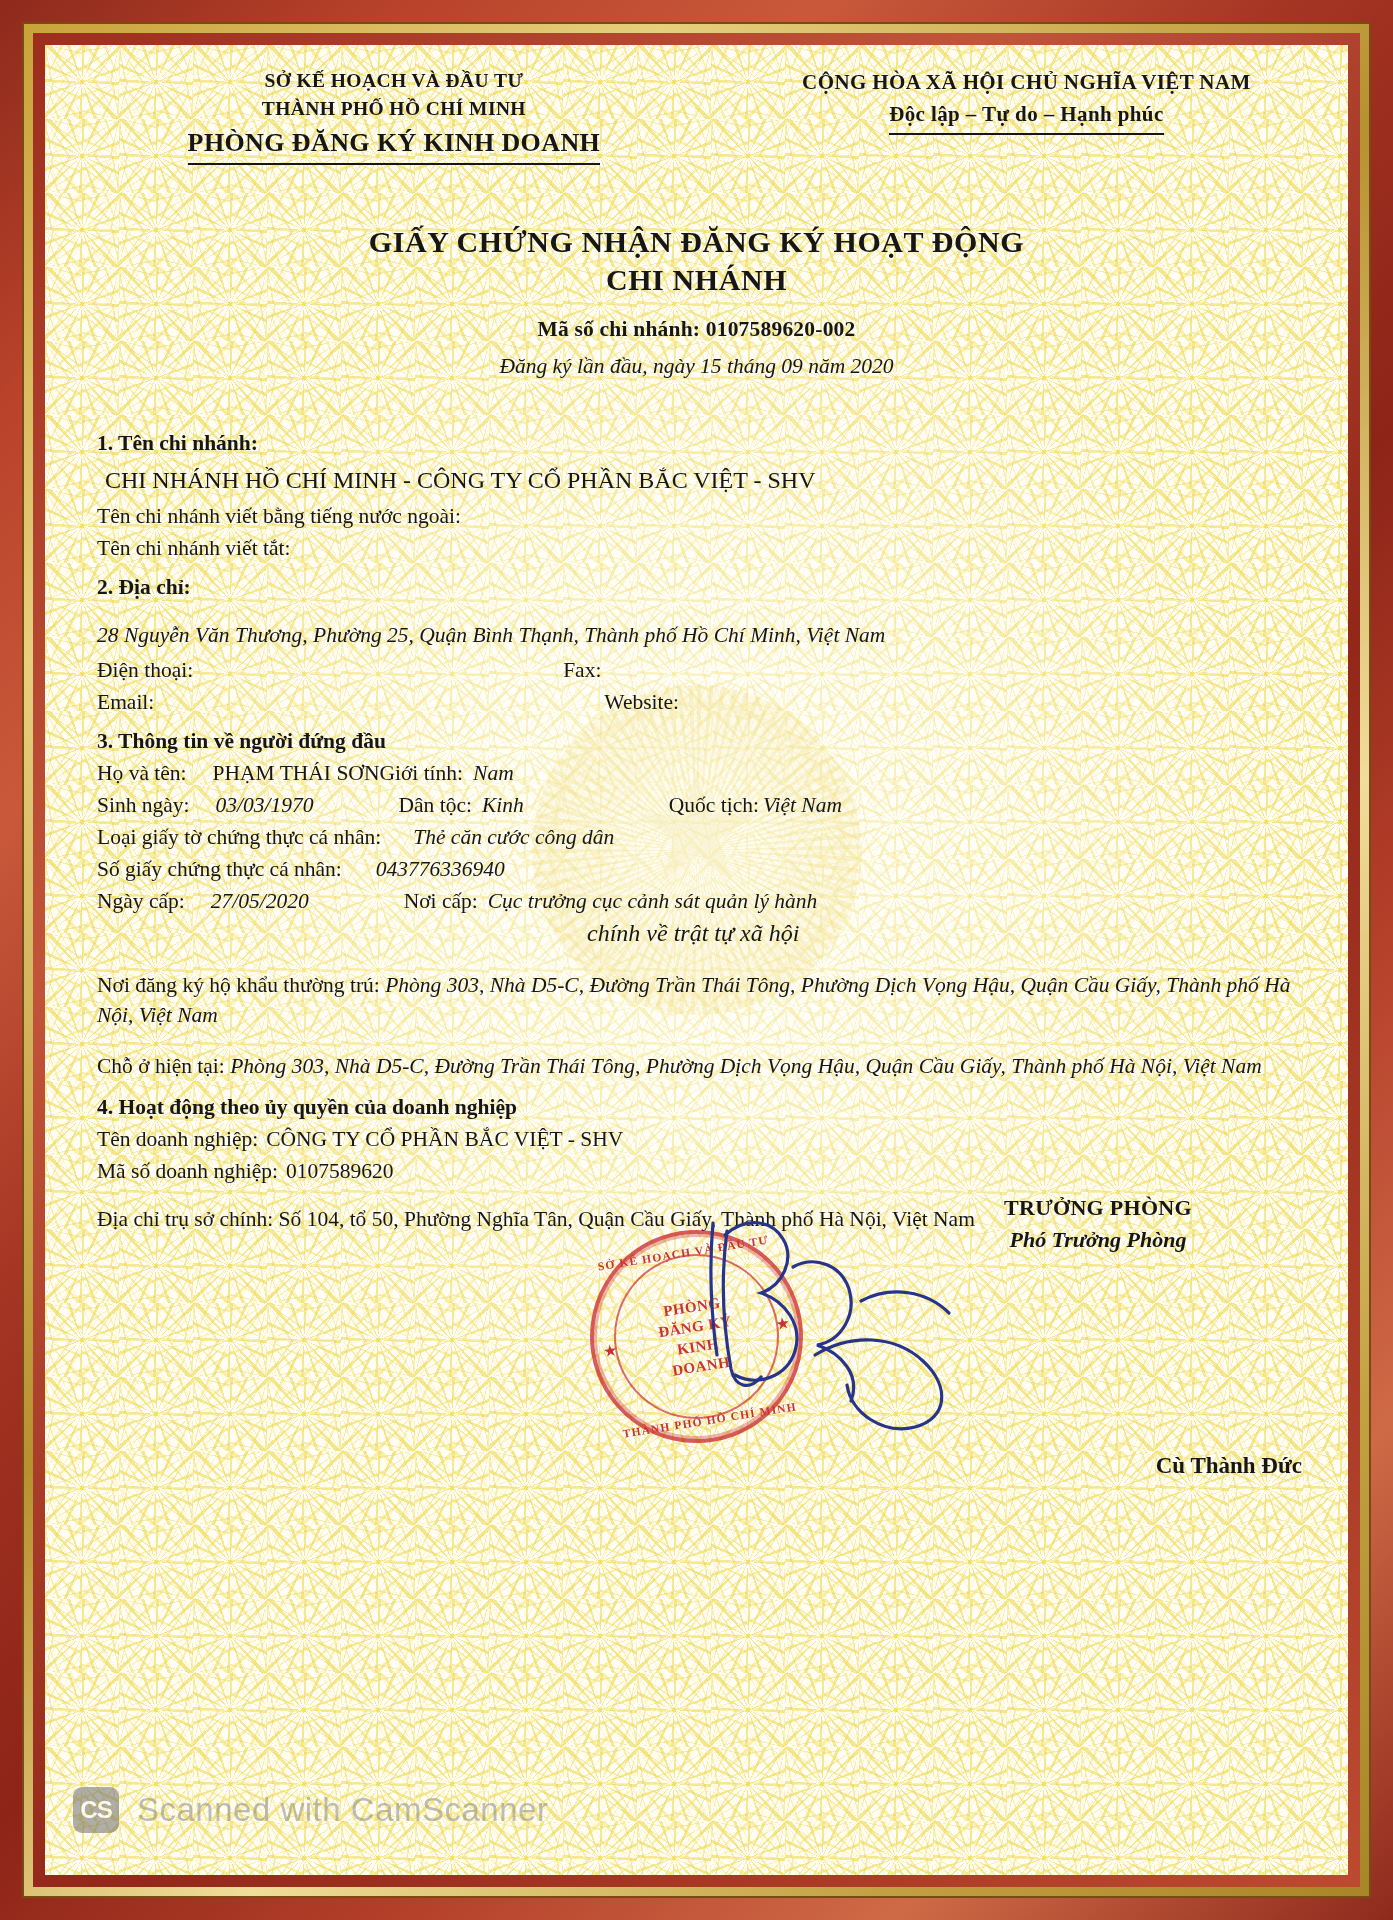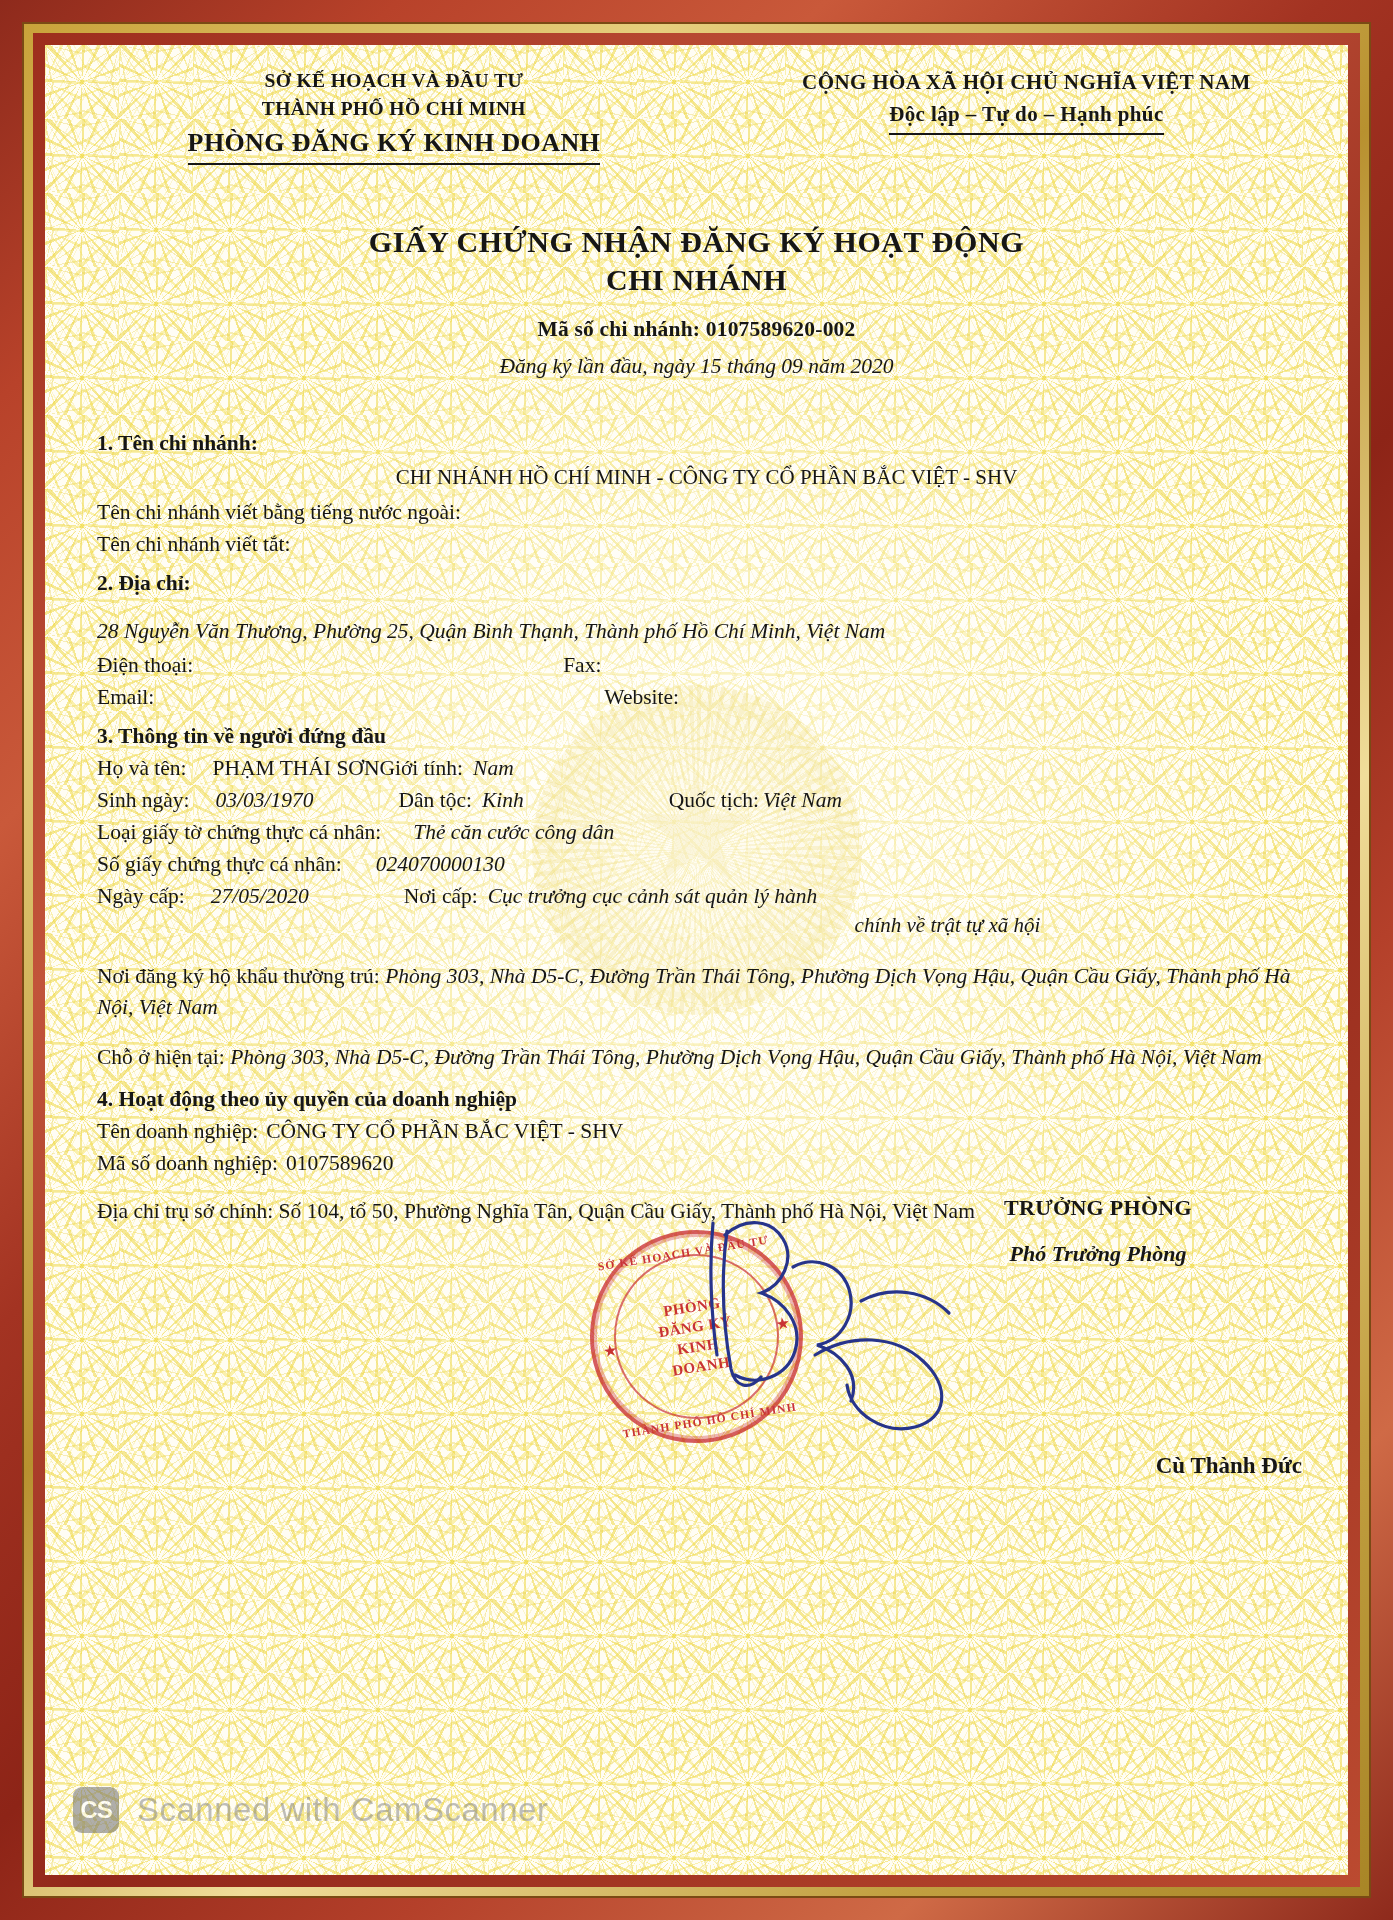--- a/index.html
+++ b/index.html
@@ -107,33 +107,33 @@
   
   .title-block{position:absolute;top:178px;left:0;width:100%;text-align:center;}
   .t1{font-size:30px;font-weight:bold;letter-spacing:.6px;line-height:1.28;}
   .t2{font-size:30px;font-weight:bold;letter-spacing:.6px;margin-top:2px;}
   .t3{font-size:21.5px;font-weight:bold;margin-top:20px;letter-spacing:.2px;}
   .t4{font-size:21.5px;font-style:italic;margin-top:12px;}
 
   
   .body{position:absolute;top:372px;left:52px;right:40px;}
   .sec-head{font-size:21.5px;font-weight:bold;margin-top:14px;}
-  .line{font-size:21px;line-height:1.42;margin-top:7px;text-align:center;}
+  .line{font-size:24px;line-height:1.42;margin-top:7px;}
   .ital{font-style:italic;}
   .ind{margin-left:8px;}
   .row{display:flex;align-items:baseline;font-size:21.5px;margin-top:7px;}
   .lbl{white-space:nowrap;}
   .val{font-style:italic;margin-left:10px;}
   .wrap-line{font-size:21.5px;line-height:1.42;margin-top:20px;}
   .hang{font-style:italic;}
 
   
   .sign-area{position:absolute;right:40px;top:1150px;width:420px;text-align:center;}
   .sign-title{font-size:22px;font-weight:bold;letter-spacing:.3px;}
-  .sign-sub{font-size:22px;font-weight:bold;font-style:italic;margin-top:20px;}
+  .sign-sub{font-size:22px;font-weight:bold;font-style:italic;margin-top:6px;}
   .sign-name{font-size:23px;font-weight:bold;position:absolute;right:46px;top:1408px;}
 
   
   .seal{
     position:absolute;left:545px;top:1185px;width:205px;height:205px;
     border-radius:50%;
     border:4px solid rgba(196,30,36,.80);
     box-shadow:0 0 0 3px rgba(196,30,36,.35) inset;
     transform:rotate(-9deg);
     opacity:.9;
@@ -265,21 +265,21 @@
         <span class="val" style="margin-left:4px">Việt Nam</span>
       </div>
 
       <div class="row">
         <span class="lbl">Loại giấy tờ chứng thực cá nhân:</span>
         <span class="val" style="margin-left:32px">Thẻ căn cước công dân</span>
       </div>
 
       <div class="row">
         <span class="lbl">Số giấy chứng thực cá nhân:</span>
-        <span class="val" style="margin-left:34px">024070000130</span>
+        <span class="val" style="margin-left:34px">043776336940</span>
       </div>
 
       <div class="row">
         <span class="lbl">Ngày cấp:</span>
         <span class="val" style="margin-left:26px">27/05/2020</span>
         <span class="lbl" style="margin-left:95px">Nơi cấp:</span>
         <span class="val">Cục trưởng cục cảnh sát quản lý hành</span>
       </div>
       <div class="line ital" style="margin-left:490px;margin-top:2px">chính về trật tự xã hội</div>
 

